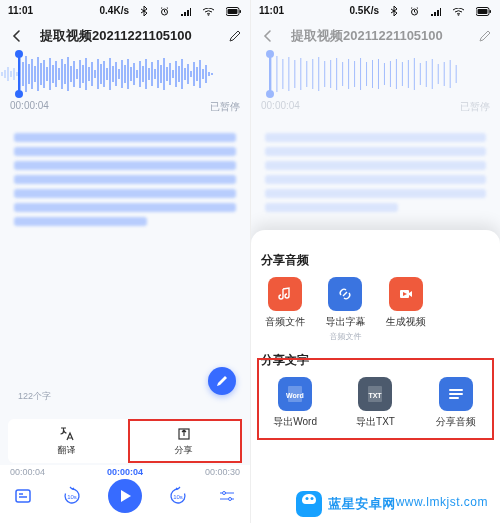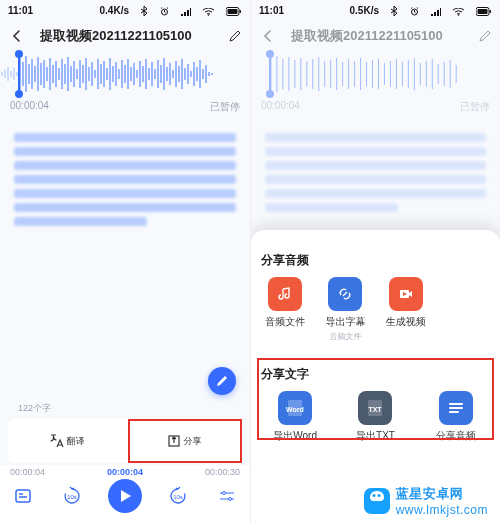--- a/index.html
+++ b/index.html
@@ -18,45 +18,45 @@
   .wave{height:44px;position:relative;background:linear-gradient(#f7f9fc,#f7f9fc)}
   .wave svg{width:100%;height:100%}
   .wave .marker{position:absolute;top:2px;bottom:2px;left:18px;width:1.5px;background:#2f6bff}
   .wave .marker::before,.wave .marker::after{content:"";position:absolute;left:-3px;width:8px;height:8px;border-radius:50%;background:#2f6bff}
   .wave .marker::before{top:-4px}.wave .marker::after{bottom:-4px}
   .timebar{display:flex;justify-content:space-between;padding:4px 10px;font-size:10px;color:#9aa3b2}
   .textarea{margin:4px 8px;padding:6px;font-size:11px;line-height:1.7;color:#5b86ff;position:relative}
   .blurline{height:9px;border-radius:3px;margin:5px 0;background:#b8cdfd;filter:blur(1.5px)}
   .blurline.short{width:60%}
   .fab{position:absolute;right:14px;bottom:128px;width:28px;height:28px;border-radius:50%;background:#376bff;display:flex;align-items:center;justify-content:center;box-shadow:0 2px 6px rgba(55,107,255,.4)}
-  .count{position:absolute;left:18px;bottom:108px;font-size:9px;color:#9aa3b2}
+  .count{position:absolute;left:18px;bottom:120px;font-size:9px;color:#9aa3b2}
   .redbox{position:absolute;border:2px solid #e4322b;pointer-events:none}
   .toolbar{position:absolute;left:8px;right:8px;bottom:60px;height:44px;display:flex;background:#fff;border-radius:6px}
-  .toolbar .tool{flex:1;display:flex;flex-direction:row;align-items:center;justify-content:center;gap:2px}
+  .toolbar .tool{flex:1;display:flex;flex-direction:column;align-items:center;justify-content:center;gap:2px}
   .toolbar .tool .lbl{font-size:9px;color:#333}
   .playbar{position:absolute;left:0;right:0;bottom:0;height:58px;background:#fff;padding:2px 10px 4px}
   .playtimes{display:flex;justify-content:space-between;font-size:9px;color:#9aa3b2}
   .playtimes .mid{color:#376bff;font-weight:600}
   .playctrls{display:flex;align-items:center;justify-content:space-between;margin-top:2px}
   .playctrls .big{width:34px;height:34px;border-radius:50%;background:#376bff;display:flex;align-items:center;justify-content:center}
   .playctrls .sm{width:26px;height:26px;display:flex;align-items:center;justify-content:center}
   
   .sheet{position:absolute;left:0;right:0;bottom:0;top:230px;background:#fff;border-top-left-radius:14px;border-top-right-radius:14px;box-shadow:0 -6px 16px rgba(0,0,0,.1);padding:20px 10px}
   .sheet h4{font-size:12px;font-weight:600;color:#222;margin:2px 0 8px}
   .grid{display:flex;gap:12px;margin-bottom:6px}
   .cell{flex:1;display:flex;flex-direction:column;align-items:center;gap:4px}
   .cell .ico{width:34px;height:34px;border-radius:8px;display:flex;align-items:center;justify-content:center}
   .cell .lbl{font-size:10px;color:#333}
   .cell .sub{font-size:8px;color:#aab1bd;margin-top:-2px}
   
   .watermark{position:absolute;right:6px;bottom:4px;display:flex;align-items:center;gap:6px;background:rgba(255,255,255,.9);padding:2px 6px;border-radius:6px}
   .wm-badge{width:26px;height:26px;border-radius:7px;background:#17a1ff;display:flex;align-items:center;justify-content:center;position:relative}
   .wm-badge::before{content:"";position:absolute;top:3px;width:14px;height:10px;background:#fff;border-radius:7px 7px 4px 4px}
   .wm-badge::after{content:"";position:absolute;top:6px;width:3px;height:3px;border-radius:50%;background:#17a1ff;box-shadow:5px 0 0 #17a1ff,-5px 0 0 transparent;transform:translateX(-2.5px)}
-  .wm-text{display:flex;flex-direction:column}
+  .wm-text{display:flex;flex-direction:row}
   .wm-text .t1{font-size:13px;font-weight:700;color:#1f97f2;letter-spacing:.5px}
   .wm-text .t2{font-size:12px;color:#1f97f2;letter-spacing:.5px}
 </style>
 </head>
 <body>
 
 <div class="stage">
   <div class="phones">
 
     <div class="phone">
@@ -378,21 +378,21 @@
                 <svg width="16" height="16" viewBox="0 0 16 16">
                   <rect x="2" y="4" width="9" height="8" rx="1" fill="#fff"></rect>
                   <path d="M11 7l3-2v6l-3-2z" fill="#fff"></path>
                   <path d="M5 6l4 2-4 2z" fill="#ef5a3c"></path>
                 </svg>
               </div>
             <span class="lbl">生成视频</span>
           </div>
           <div class="cell" style="visibility:hidden"></div>
         </div>
-        <h4 style="margin-top:24px">分享文字</h4>
+        <h4 style="margin-top:10px">分享文字</h4>
         <div class="grid">
           <div class="cell">
             <div class="ico" style="background:#3a74e0;position:relative">
                 <svg width="20" height="20" viewBox="0 0 20 20">
                   <rect x="3" y="2" width="14" height="16" rx="1" fill="#fff" opacity=".25"></rect>
                   <text x="10" y="14" font-size="7" text-anchor="middle" fill="#fff" font-weight="700">Word</text>
                 </svg>
               </div>
             <span class="lbl">导出Word</span>
           </div>

